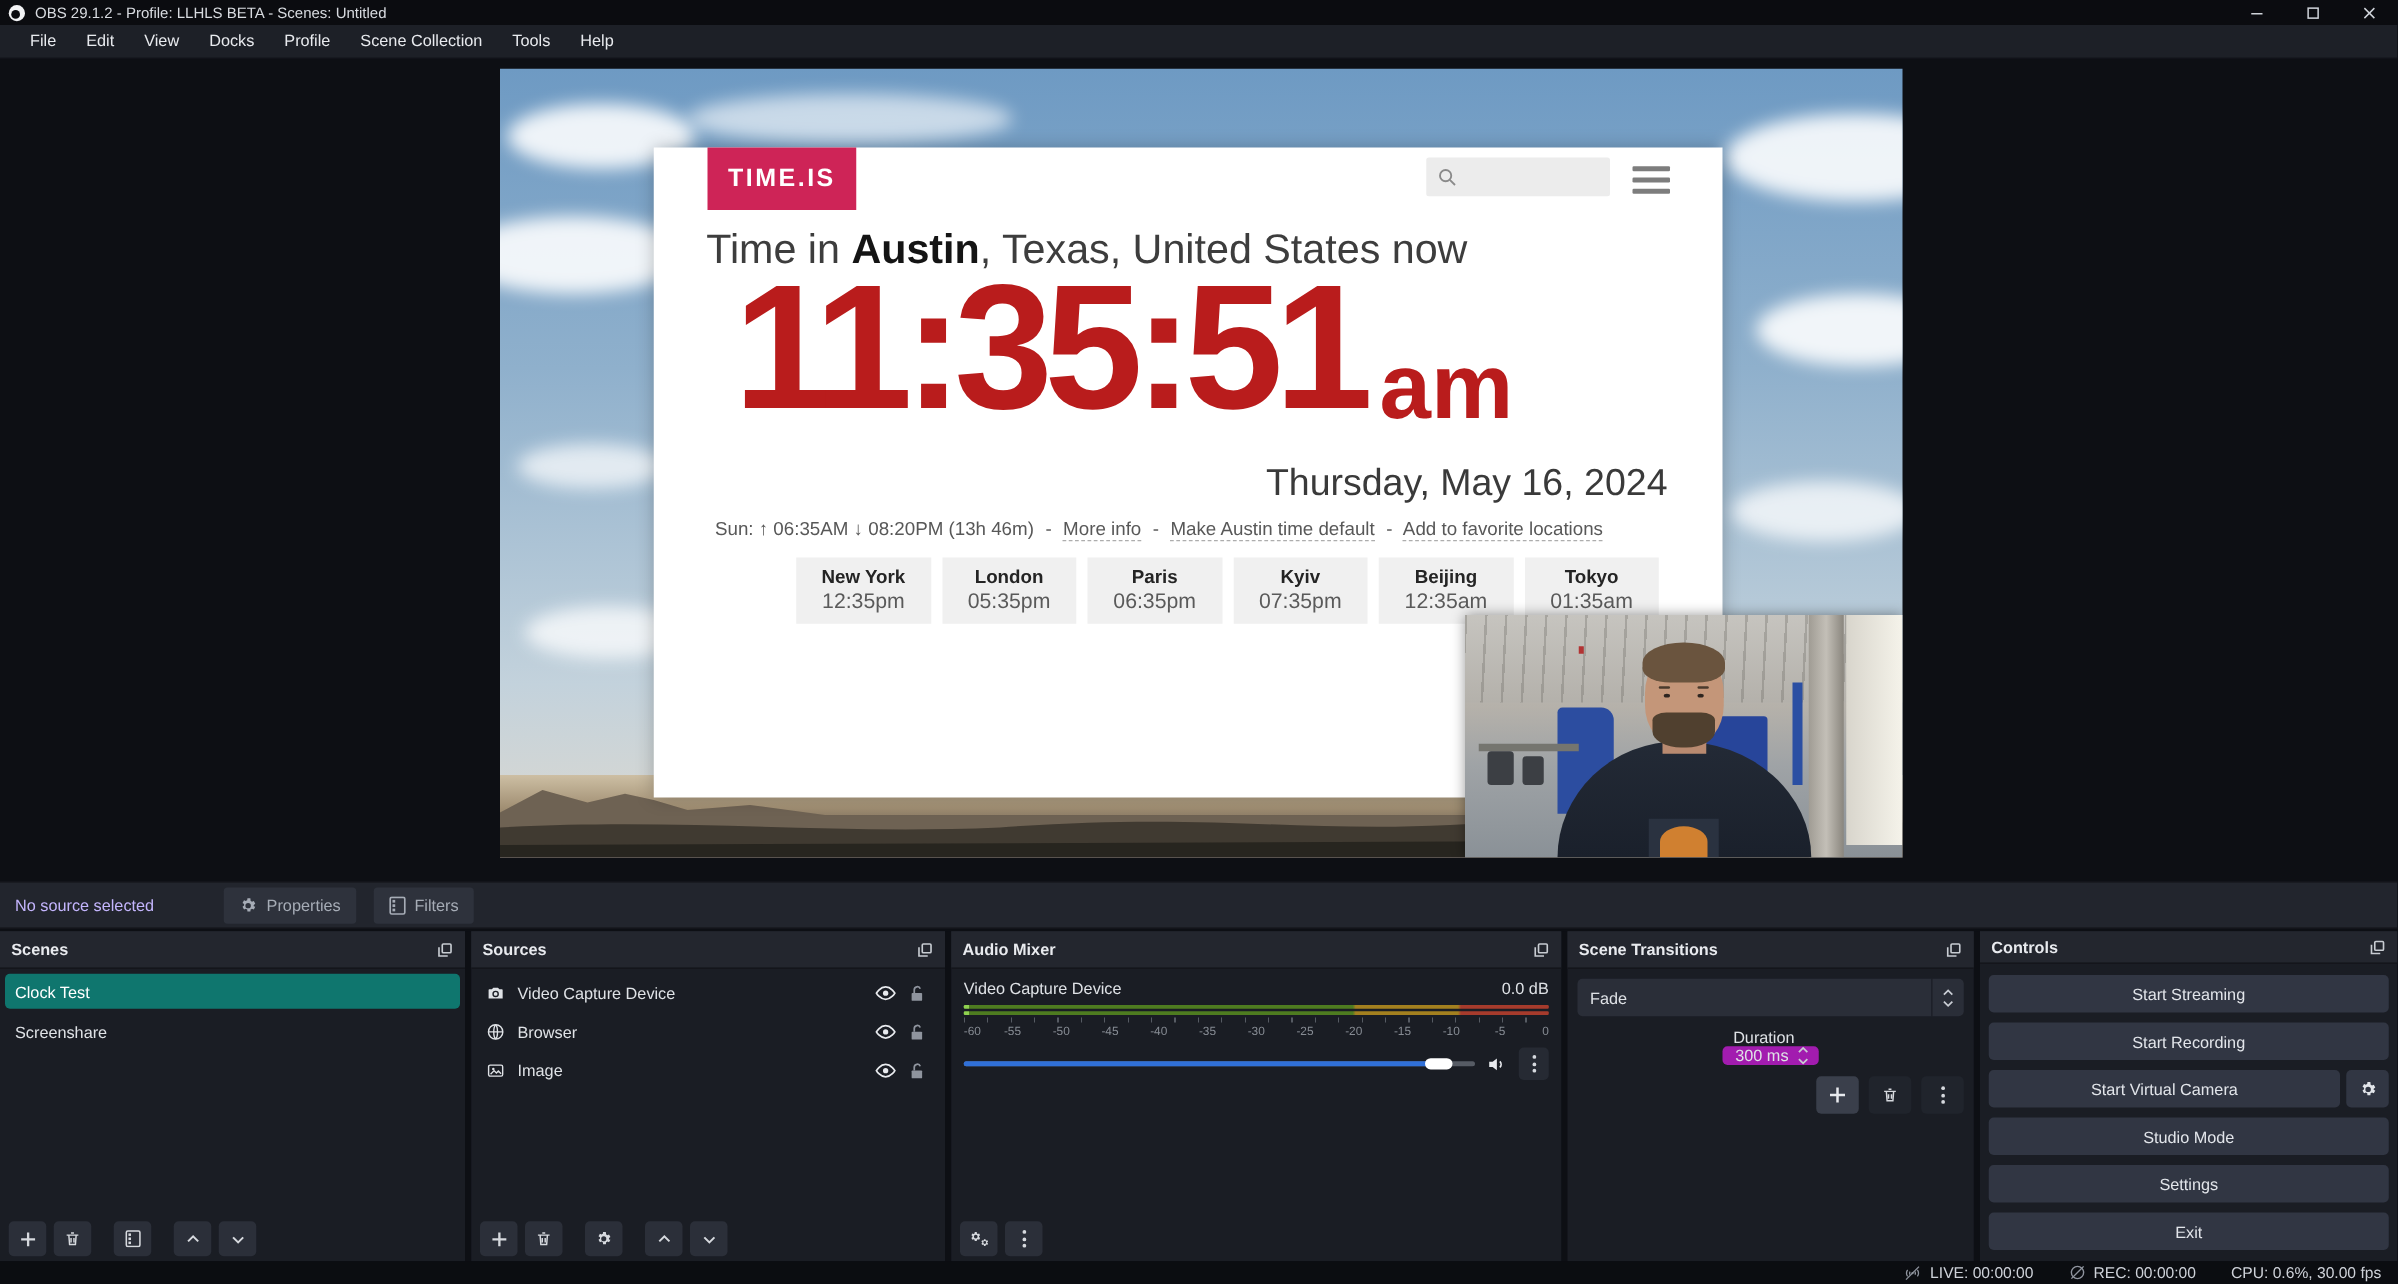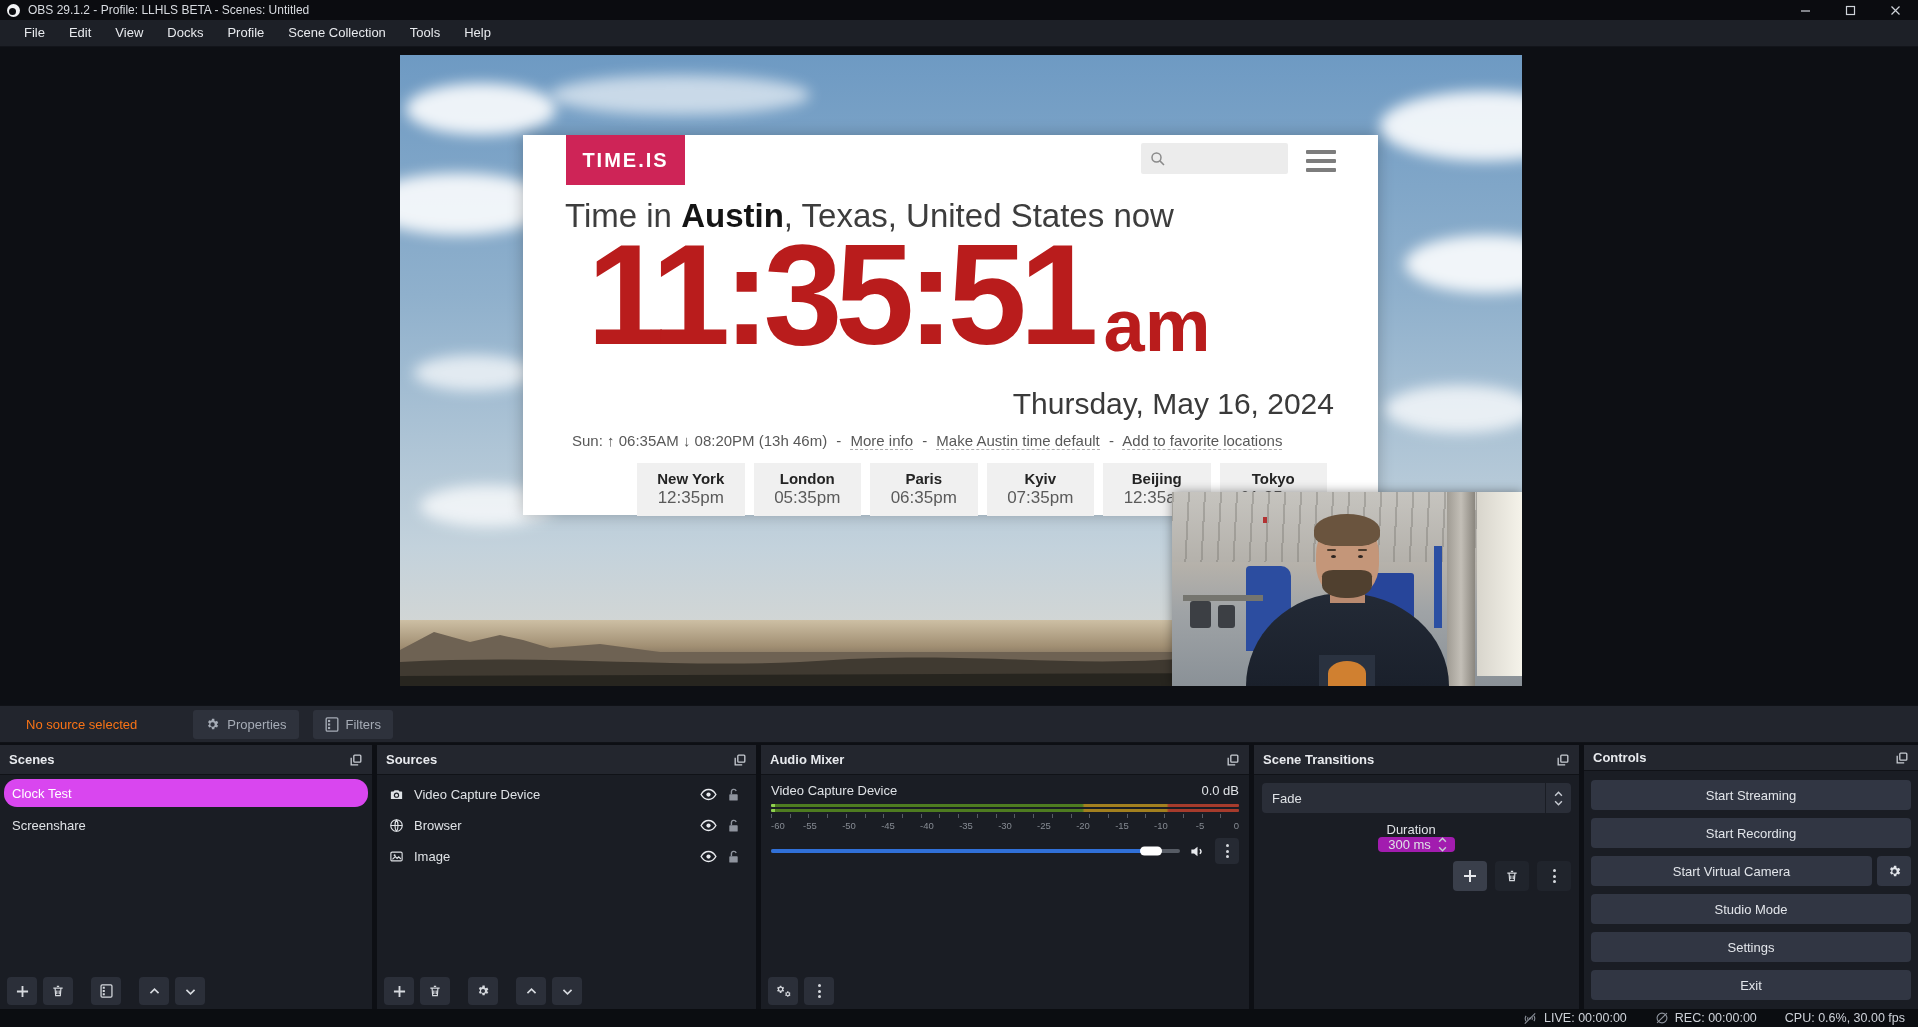--- a/index.html
+++ b/index.html
@@ -27,21 +27,21 @@
   
   .preview-region { position:absolute; top:47px; left:0; right:0; height:658px; background:#0d0f14; }
   .canvas { position:absolute; left:400px; top:8px; width:1122px; height:631px; overflow:hidden;
     background:linear-gradient(180deg,#6e9ac3 0%,#8fb0cc 38%,#c3d2dc 78%,#ded9cf 100%); }
   .cloud { position:absolute; background:rgba(255,255,255,.88); border-radius:50%; filter:blur(7px); }
 
   .desert { position:absolute; left:0; right:0; bottom:0; height:66px;
     background:linear-gradient(180deg,#cdbfa4 0%,#a18f73 40%,#5a5045 78%,#2d2c28 100%); }
 
   
-  .card { position:absolute; left:123px; top:80px; width:855px; height:380px; background:#ffffff; box-shadow:0 0 14px rgba(0,0,0,.25); color:#333; }
+  .card { position:absolute; left:123px; top:63px; width:855px; height:520px; background:#ffffff; box-shadow:0 0 14px rgba(0,0,0,.25); color:#333; }
   .tz-logo { position:absolute; left:43px; top:0; width:119px; height:50px; display:flex; align-items:center; justify-content:center;
     color:#fff; font-weight:bold; font-size:20px; letter-spacing:2px; }
   .tz-search { position:absolute; left:618px; top:8px; width:147px; height:31px; background:#ececec; border-radius:2px; display:flex; align-items:center; padding-left:8px; }
   .tz-burger { position:absolute; left:783px; top:15px; width:30px; display:flex; flex-direction:column; gap:5px; }
   .tz-burger i { height:4px; background:#7d7d7d; border-radius:1px; }
   .tz-heading { position:absolute; left:42px; top:62px; font-size:33px; color:#3d3d3d; white-space:nowrap; }
   .tz-heading b { color:#141414; }
   .tz-clock { position:absolute; left:64px; top:100px; display:flex; align-items:flex-end; color:#b91c1c; }
   .tz-time { font-size:142px; font-weight:bold; letter-spacing:-7px; line-height:.84; }
   .tz-ampm { font-size:74px; font-weight:bold; line-height:.78; margin-left:12px; }
@@ -73,38 +73,38 @@
   .cam-logo { position:absolute; left:44.5%; bottom:0; width:11%; height:13%; background:#d08030; border-radius:50% 50% 0 0; }
   .cam-neck { position:absolute; left:45%; top:47%; width:10%; height:10%; background:#b98a70; }
   .cam-head { position:absolute; left:41%; top:14%; width:18%; height:40%; background:#c49679; border-radius:46% 46% 42% 42%; }
   .cam-hair { position:absolute; left:-2%; top:-7%; width:104%; height:42%; background:#6a543e; border-radius:50% 50% 34% 34%; }
   .cam-eye { position:absolute; top:46%; width:5px; height:3px; background:#2e2520; border-radius:50%; }
   .cam-brow { position:absolute; top:39%; width:9px; height:2px; background:#4a3a2c; border-radius:1px; }
   .cam-beard { position:absolute; left:10%; bottom:-2%; width:80%; height:36%; background:#50402f; border-radius:22% 22% 46% 46%; }
 
   
   .contextbar { position:absolute; top:705px; left:0; right:0; height:38px; background:#22252d; display:flex; align-items:center; border-top:1px solid #101217; border-bottom:1px solid #101217; }
-  .ctx-msg { margin-left:26px; font-size:13px; color:#f97316; }
+  .ctx-msg { margin-left:12px; font-size:13px; color:#c4b5fd; }
   .ctx-buttons { margin-left:56px; display:flex; gap:14px; }
   .ctx-btn { height:29px; padding:0 12px; background:#2e323c; border-radius:3px; display:flex; align-items:center; gap:7px; font-size:13px; color:#a6acb6; }
 
   
   .docks { position:absolute; top:745px; left:0; right:0; height:264px; display:flex; gap:5px; background:#0d0f14; }
   .panel { background:#1a1d24; display:flex; flex-direction:column; }
   .p-scenes { width:372px; } .p-sources { width:379px; } .p-mixer { width:488px; } .p-trans { width:325px; } .p-controls { flex:1; }
   .panel-header { height:30px; background:#23262e; border-bottom:1px solid #101217; display:flex; align-items:center; justify-content:space-between; padding:0 9px; }
   .panel-title { font-size:13px; font-weight:bold; color:#e8eaee; }
   .panel-body { flex:1; position:relative; display:flex; flex-direction:column; }
   .panel-toolbar { height:36px; display:flex; align-items:center; gap:6px; padding:0 7px; }
   .tool-btn { width:30px; height:28px; background:#2b2f39; border-radius:4px; display:flex; align-items:center; justify-content:center; color:#d6d9de; }
   .tool-gap { width:6px; }
 
   
   .scene-item { height:28px; margin:4px 4px 0 4px; display:flex; align-items:center; padding-left:8px; font-size:13px; color:#dfe2e6; border-radius:4px; }
-  .scene-item.selected { background:#d946ef; color:#ffffff;border-radius:13px; }
+  .scene-item.selected { background:#0f766e; color:#ffffff; }
   .source-row { height:31px; display:flex; align-items:center; padding:0 16px 0 12px; font-size:13px; color:#dfe2e6; gap:10px; }
   .source-label { flex:1; }
   .kebab { display:flex; flex-direction:column; gap:2.5px; align-items:center; }
   .kebab i { width:3px; height:3px; border-radius:50%; background:#d6d9de; }
 
   
   .mixer-content { padding:8px 10px 0 10px; }
   .mixer-row1 { display:flex; justify-content:space-between; font-size:13px; color:#dfe2e6; margin-bottom:6px; }
   .meter { height:3px; border-radius:1px; margin-bottom:2px;
     background:linear-gradient(to right,#8fd14f 0,#8fd14f 4px,#4e7c20 4px,#4e7c20 66.5%,#a3801f 67%,#a3801f 84.5%,#a63b2c 85%,#a63b2c 100%); }

